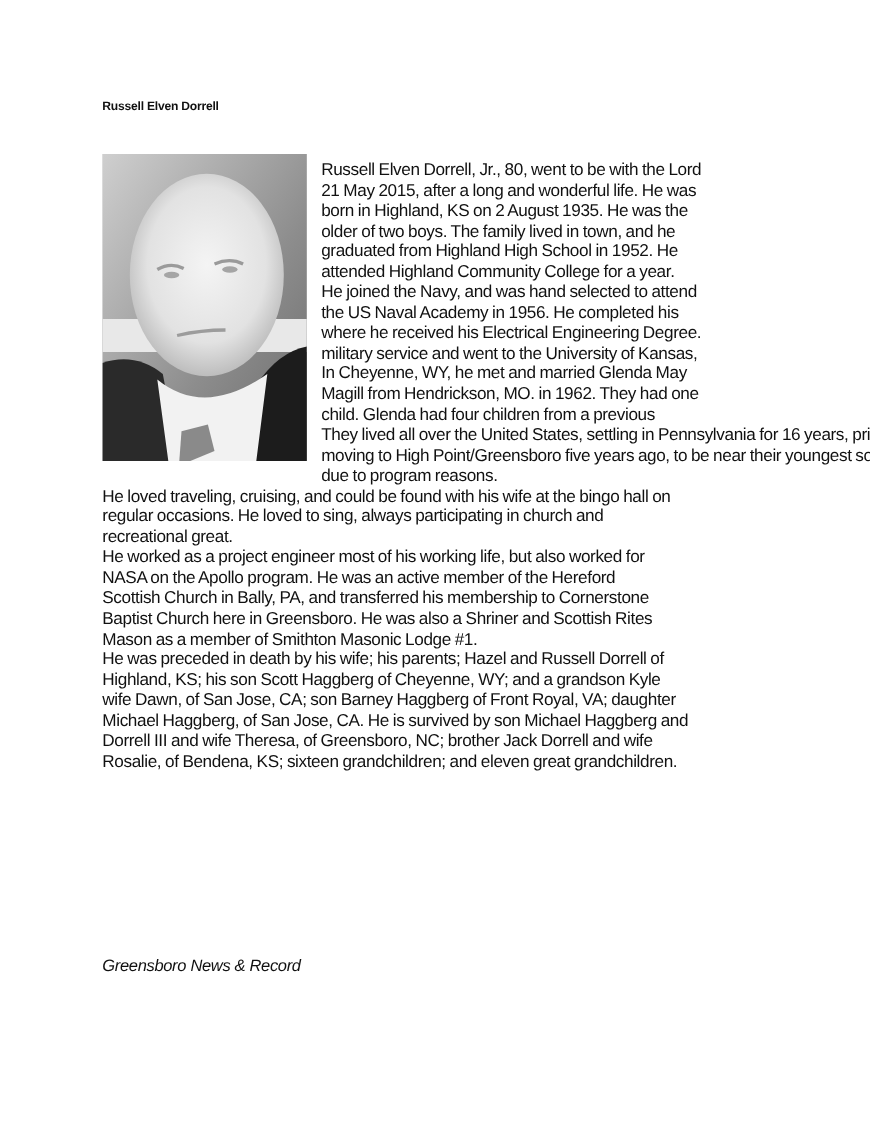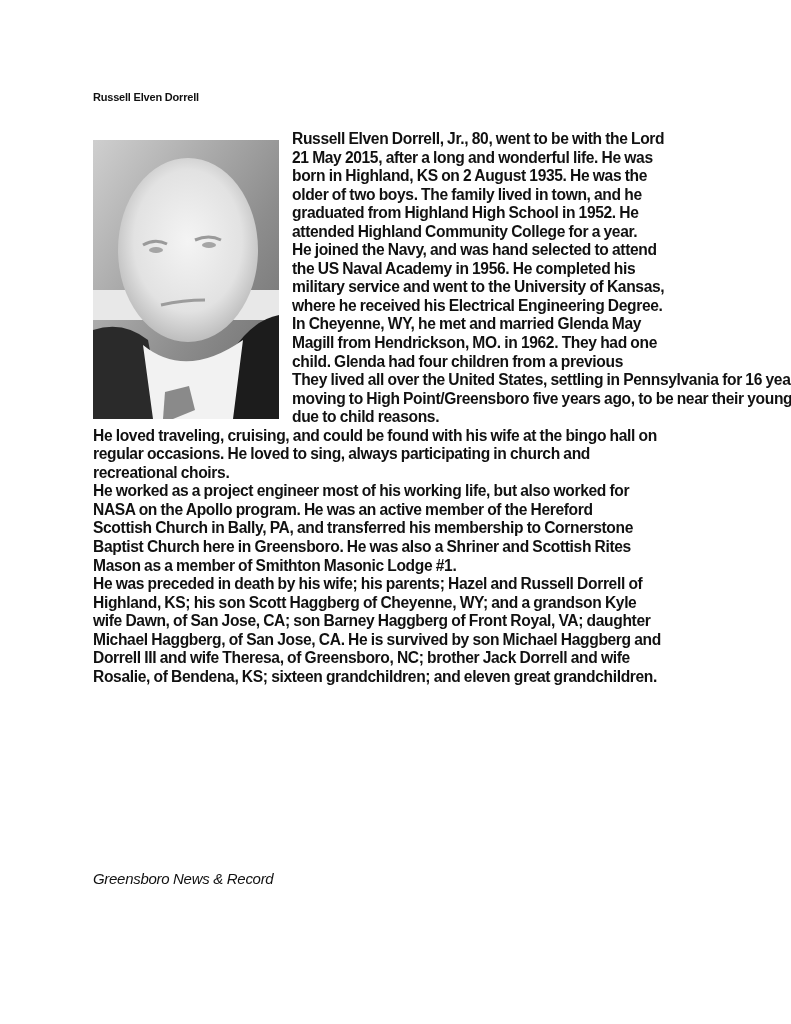--- a/index.html
+++ b/index.html
@@ -10,22 +10,22 @@
   .title {
     position: absolute; left: 93px; top: 91px;
     font-size: 11px; font-weight: bold; letter-spacing: -0.2px;
   }
   .photo {
     position: absolute; left: 93px; top: 140px; width: 186px; height: 279px;
     overflow: hidden; background: #d8d8d8;
   }
   .photo svg { display: block; width: 100%; height: 100%; }
   .body-wrap {
-    position: absolute; left: 93px; top: 130px; width: 640px;
-    font-size: 15.6px; line-height: 18.55px; letter-spacing: -0.35px; word-spacing: -0.5px; font-weight: bold;
+    position: absolute; left: 93px; top: 146px; width: 640px;
+    font-size: 15.6px; line-height: 18.55px; letter-spacing: -0.35px; word-spacing: -0.5px;
   }
   .float-spacer { float: left; width: 199px; height: 282px; }
   .line { white-space: nowrap; display: block; }
   .source {
     position: absolute; left: 93px; top: 870px;
     font-size: 15px; font-style: italic; letter-spacing: -0.3px;
   }
 </style>
 </head>
 <body>
@@ -71,31 +71,31 @@
   <div class="body-wrap">
     <div class="float-spacer"></div>
     <span class="line">Russell Elven Dorrell, Jr., 80, went to be with the Lord</span>
     <span class="line">21 May 2015, after a long and wonderful life. He was</span>
     <span class="line">born in Highland, KS on 2 August 1935. He was the</span>
     <span class="line">older of two boys. The family lived in town, and he</span>
     <span class="line">graduated from Highland High School in 1952. He</span>
     <span class="line">attended Highland Community College for a year.</span>
     <span class="line">He joined the Navy, and was hand selected to attend</span>
     <span class="line">the US Naval Academy in 1956. He completed his</span>
+    <span class="line">where he received his Electrical Engineering Degree.</span>
     <span class="line">military service and went to the University of Kansas,</span>
-    <span class="line">where he received his Electrical Engineering Degree.</span>
     <span class="line">In Cheyenne, WY, he met and married Glenda May</span>
     <span class="line">Magill from Hendrickson, MO. in 1962. They had one</span>
     <span class="line">child. Glenda had four children from a previous</span>
     <span class="line">They lived all over the United States, settling in Pennsylvania for 16 years, prior to</span>
     <span class="line">moving to High Point/Greensboro five years ago, to be near their youngest son,</span>
-    <span class="line">due to child reasons.</span>
+    <span class="line">due to program reasons.</span>
     <span class="line">He loved traveling, cruising, and could be found with his wife at the bingo hall on</span>
     <span class="line">regular occasions. He loved to sing, always participating in church and</span>
-    <span class="line">recreational choirs.</span>
+    <span class="line">recreational great.</span>
     <span class="line">He worked as a project engineer most of his working life, but also worked for</span>
     <span class="line">NASA on the Apollo program. He was an active member of the Hereford</span>
     <span class="line">Scottish Church in Bally, PA, and transferred his membership to Cornerstone</span>
     <span class="line">Baptist Church here in Greensboro. He was also a Shriner and Scottish Rites</span>
     <span class="line">Mason as a member of Smithton Masonic Lodge #1.</span>
     <span class="line">He was preceded in death by his wife; his parents; Hazel and Russell Dorrell of</span>
     <span class="line">Highland, KS; his son Scott Haggberg of Cheyenne, WY; and a grandson Kyle</span>
     <span class="line">wife Dawn, of San Jose, CA; son Barney Haggberg of Front Royal, VA; daughter</span>
     <span class="line">Michael Haggberg, of San Jose, CA. He is survived by son Michael Haggberg and</span>
     <span class="line">Dorrell III and wife Theresa, of Greensboro, NC; brother Jack Dorrell and wife</span>

